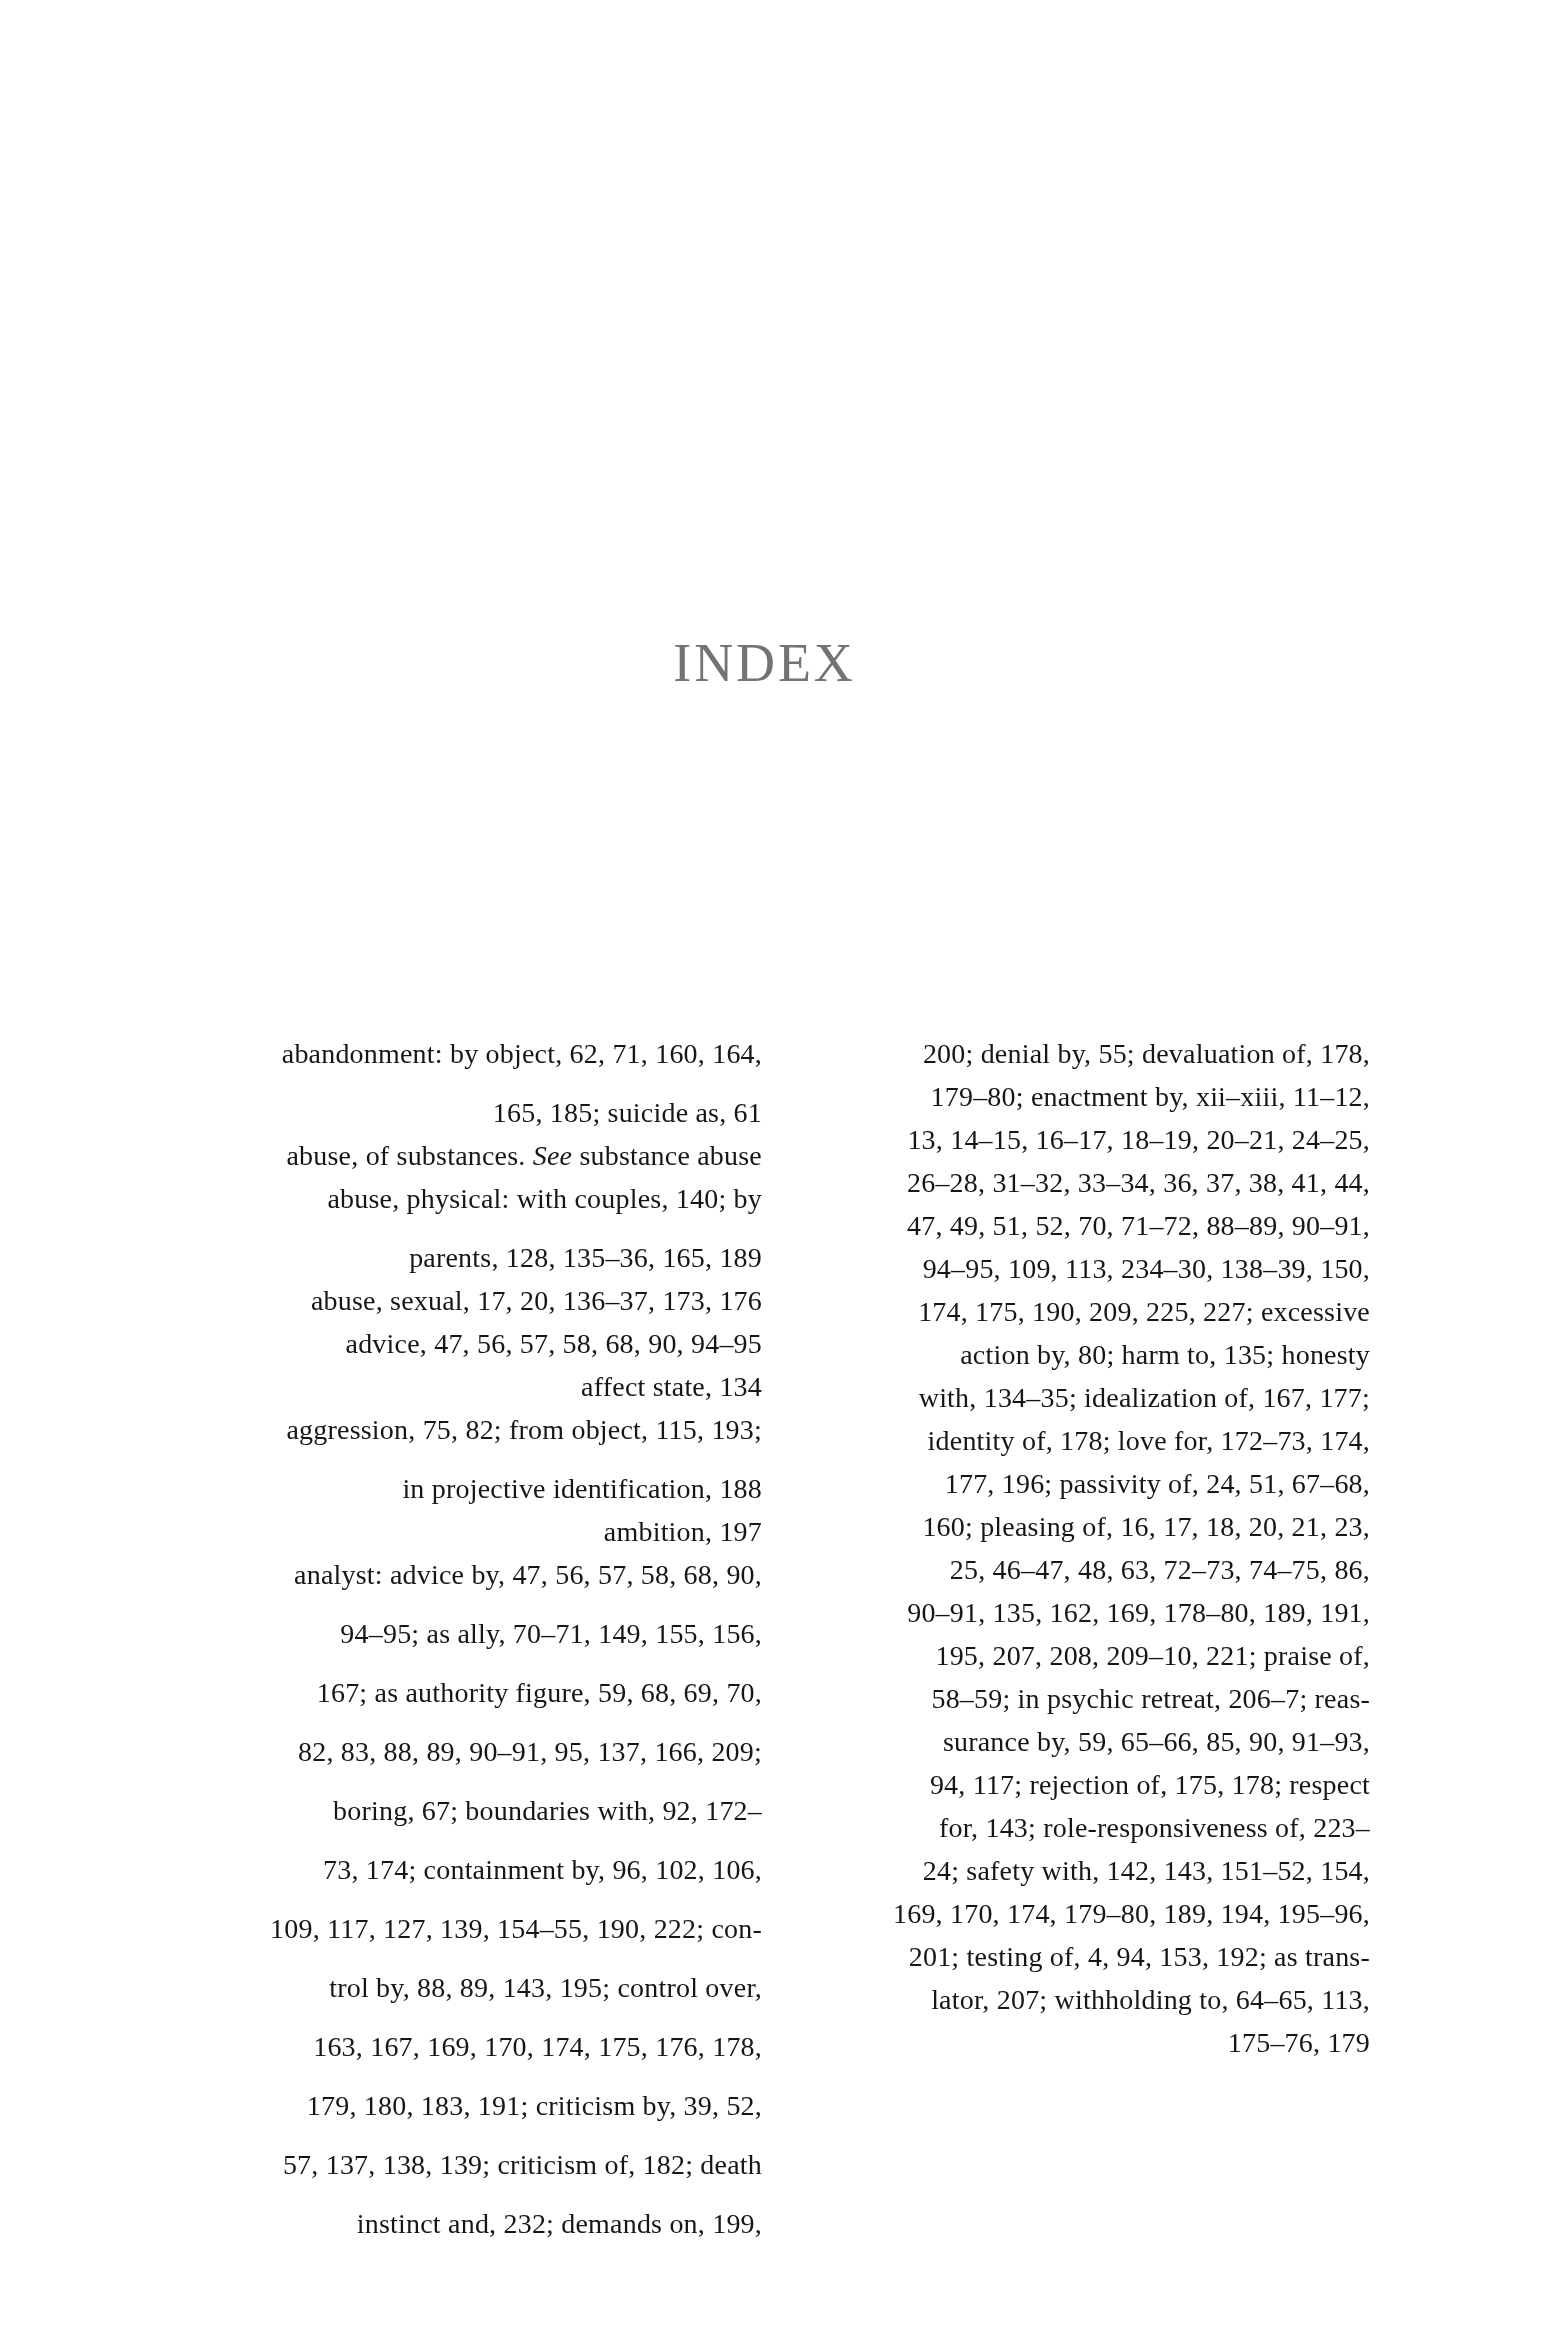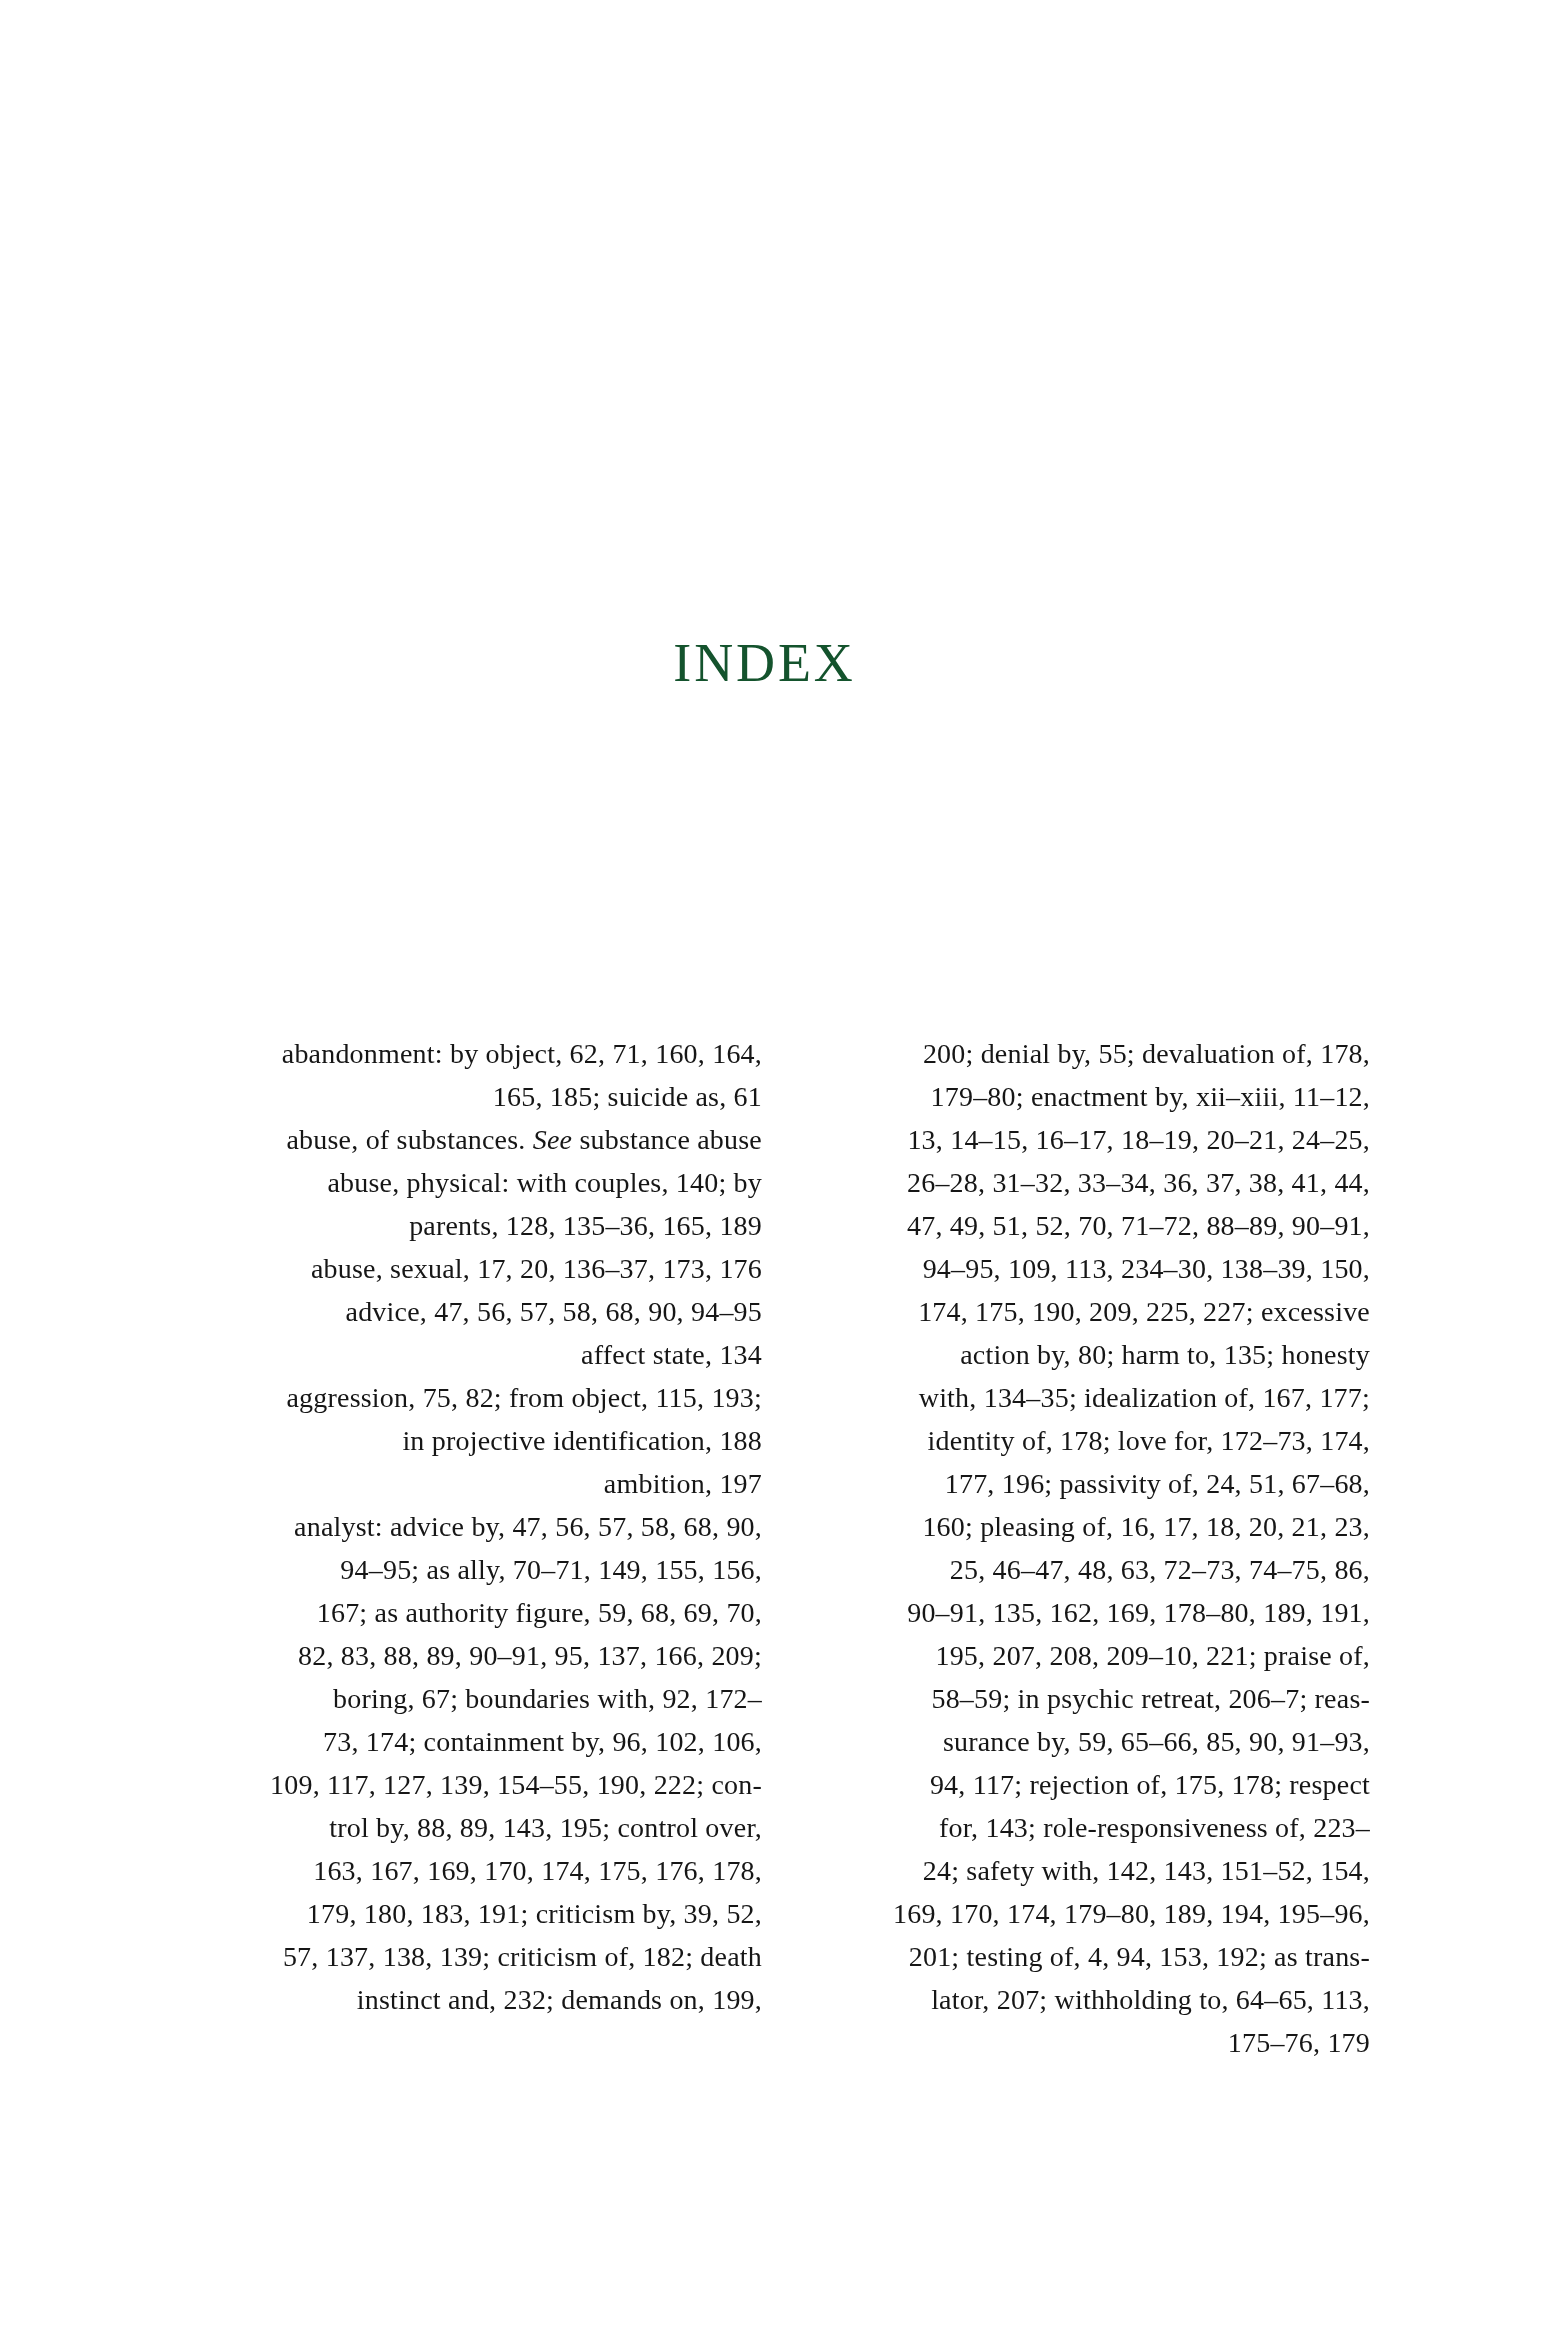--- a/index.html
+++ b/index.html
@@ -18,36 +18,37 @@
   .page-title {
     position: absolute;
     top: 600px;
     left: 0;
     width: 1529px;
     text-align: center;
     font-size: 54px;
     line-height: 1;
     letter-spacing: 2.9px;
     font-weight: 400;
-    color: #14532d;
+    color: #737373;
   }
   .index-column {
     position: absolute;
     top: 1032px;
     font-size: 28px;
     line-height: 43px;
     letter-spacing: 0.2px;
   }
   .index-column .line {
     white-space: nowrap;
     height: 43px;
     text-align: right;
   }
   .index-column .line.indent {
     padding-left: 42px;
+    margin-top: 16px;
   }
   .index-column .line em {
     font-style: italic;
     margin-top: 12px;
   }
   .column-left {
     left: 212px;
     width: 550px;
   }
   .column-right {

